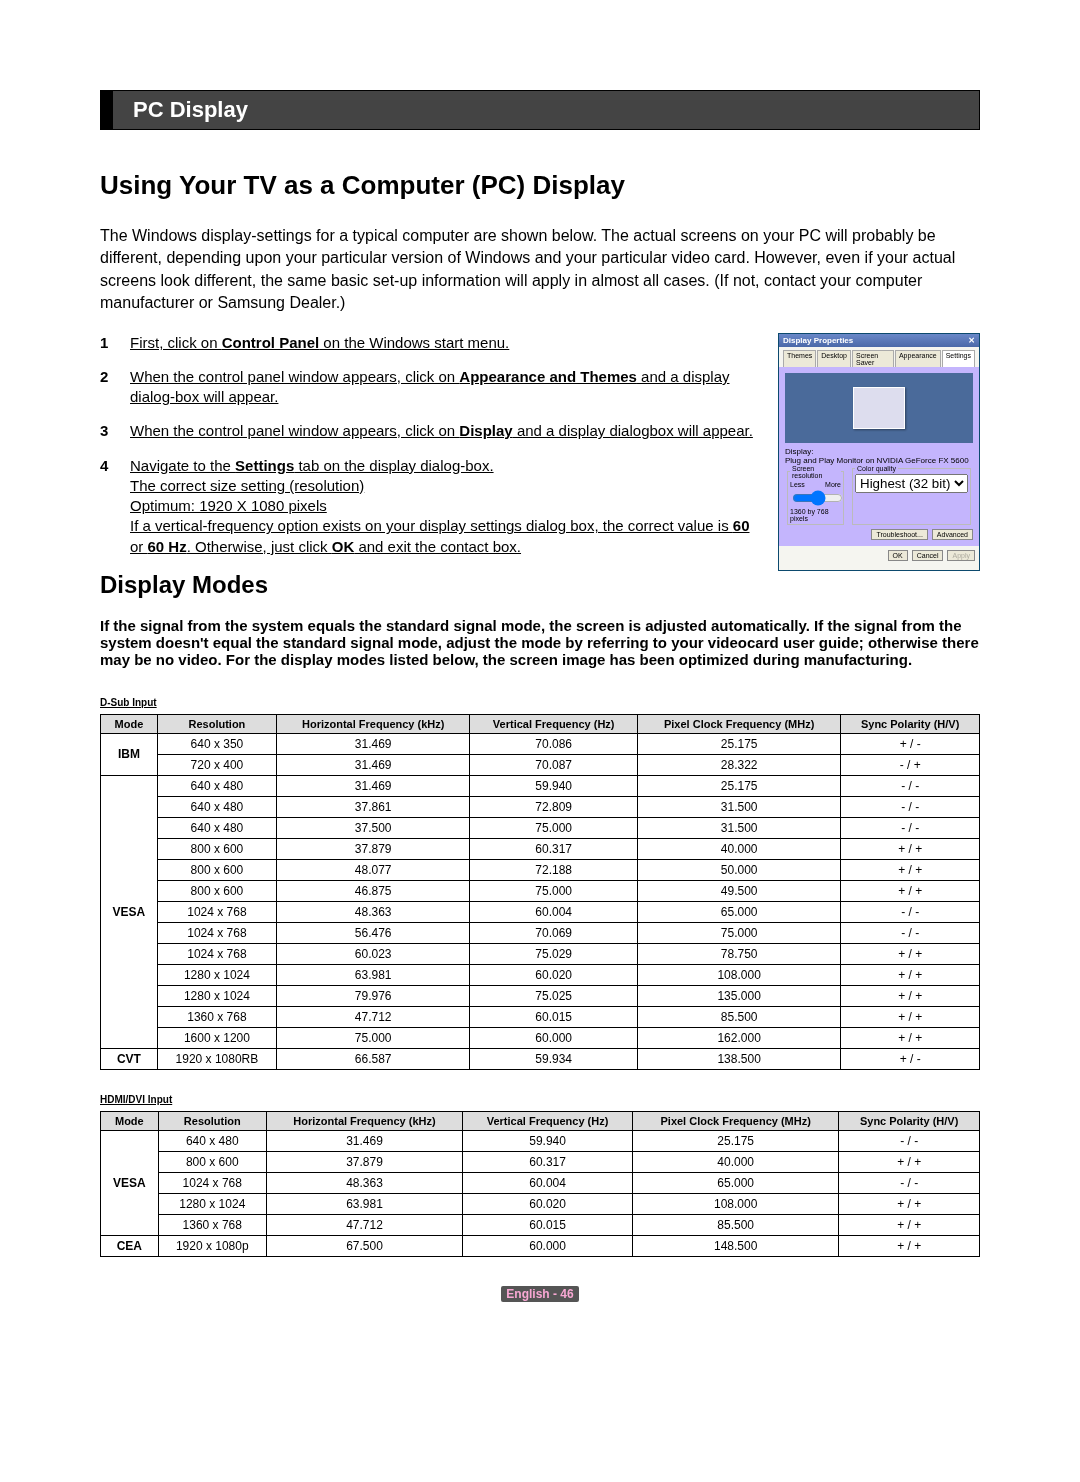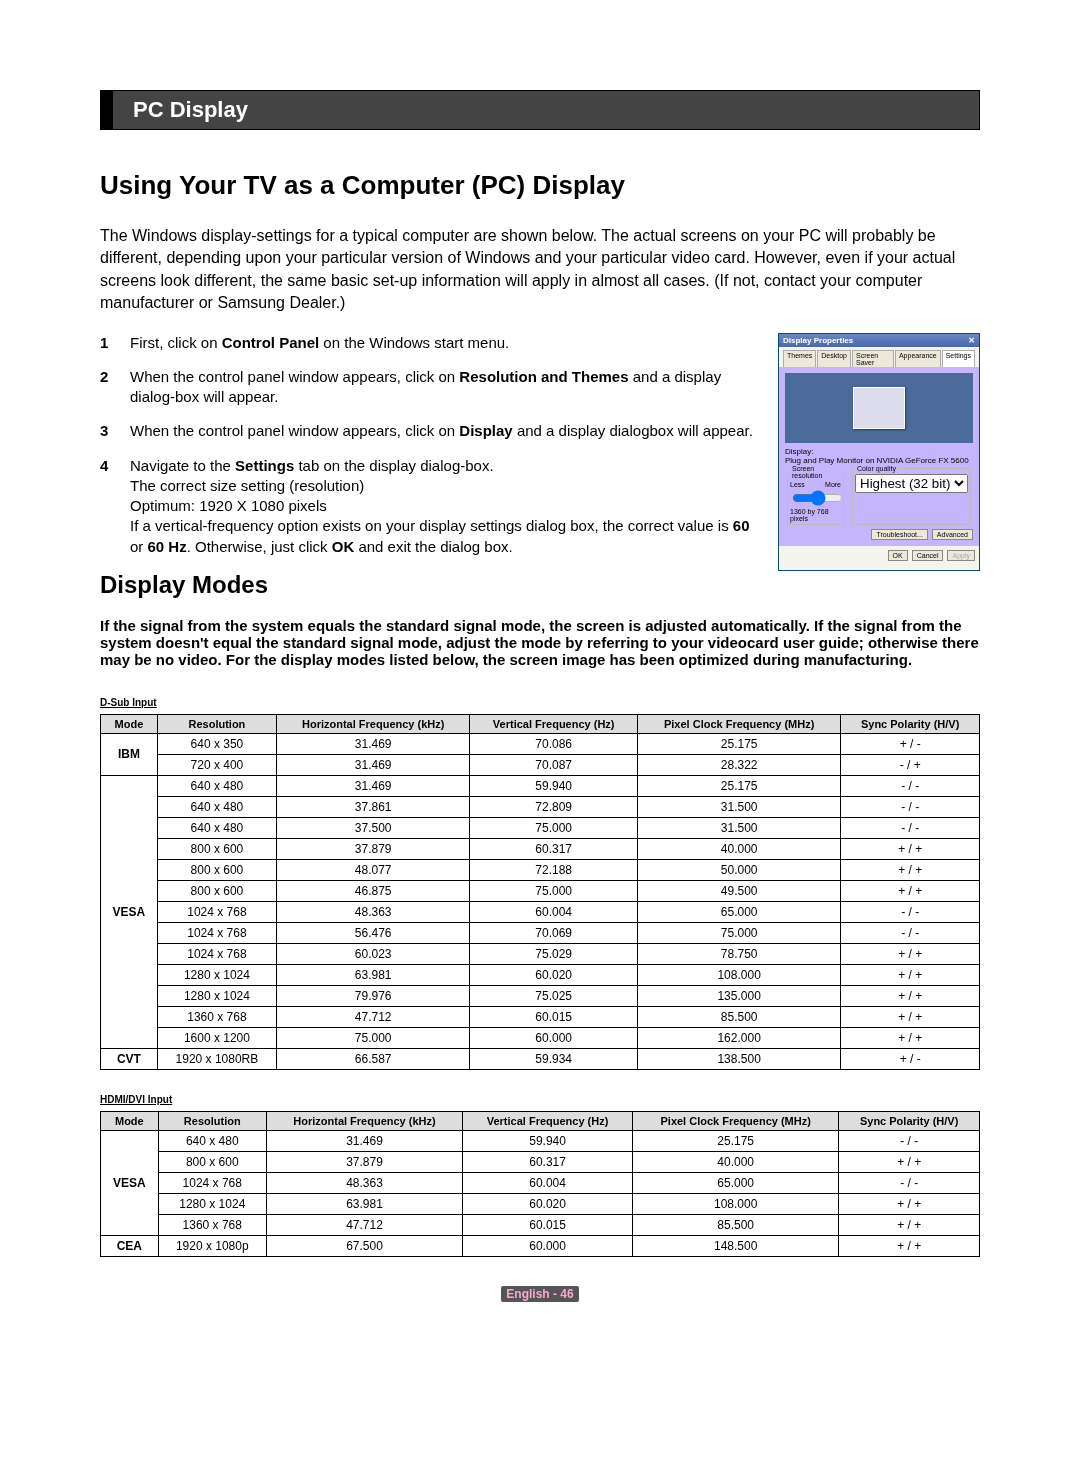--- a/index.html
+++ b/index.html
@@ -51,21 +51,21 @@
     margin: 0 0 18px 0;
     line-height: 1.4;
   }
   .steps-figure {
     display: flex;
     gap: 24px;
   }
   .steps { flex: 1; }
   .step { display: flex; gap: 12px; font-size: 15px; margin-bottom: 14px; line-height: 1.35; }
   .step .num { font-weight: bold; width: 18px; }
-  .step .txt { flex: 1; }
+  .step .txt { flex: 1; text-decoration: underline; }
 
   
   .dispprop {
     width: 200px;
     border: 1px solid #0c4a6e;
     font-size: 8px;
     background: #f5f5f0;
     font-family: Tahoma, Arial, sans-serif;
   }
   .dispprop .titlebar {
@@ -123,33 +123,33 @@
   <p class="body">The Windows display-settings for a typical computer are shown below. The actual screens on your PC will probably be different, depending upon your particular version of Windows and your particular video card. However, even if your actual screens look different, the same basic set-up information will apply in almost all cases. (If not, contact your computer manufacturer or Samsung Dealer.)</p>
 
   <div class="steps-figure">
     <div class="steps">
       <div class="step">
           <div class="num">1</div>
           <div class="txt"><span>First, click on </span><b>Control Panel</b><span> on the Windows start menu.</span></div>
         </div>
       <div class="step">
           <div class="num">2</div>
-          <div class="txt"><span>When the control panel window appears, click on </span><b>Resolution and Themes</b><span> and a display dialog-box will appear.</span></div>
+          <div class="txt"><span>When the control panel window appears, click on </span><b>Appearance and Themes</b><span> and a display dialog-box will appear.</span></div>
         </div>
       <div class="step">
           <div class="num">3</div>
           <div class="txt"><span>When the control panel window appears, click on </span><b>Display</b><span> and a display dialogbox will appear.</span></div>
         </div>
       <div class="step">
           <div class="num">4</div>
           <div class="txt">
         <span>Navigate to the </span><b>Settings</b><span> tab on the display dialog-box.</span><br>
         <span>The correct size setting (resolution)</span><br>
         <span>Optimum: 1920 X 1080 pixels</span><br>
-        <span>If a vertical-frequency option exists on your display settings dialog box, the correct value is </span><b>60</b><span> or </span><b>60 Hz</b><span>. Otherwise, just click </span><b>OK</b><span> and exit the dialog box.</span>
+        <span>If a vertical-frequency option exists on your display settings dialog box, the correct value is </span><b>60</b><span> or </span><b>60 Hz</b><span>. Otherwise, just click </span><b>OK</b><span> and exit the contact box.</span>
       </div>
         </div>
     </div>
 
     <div class="dispprop">
       <div class="titlebar">
         <span>Display Properties</span>
         <span class="x">✕</span>
       </div>
       <div class="tabs">

